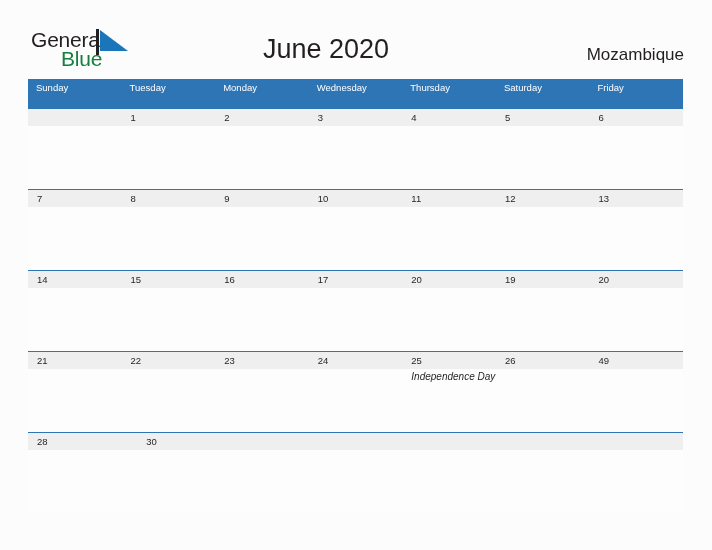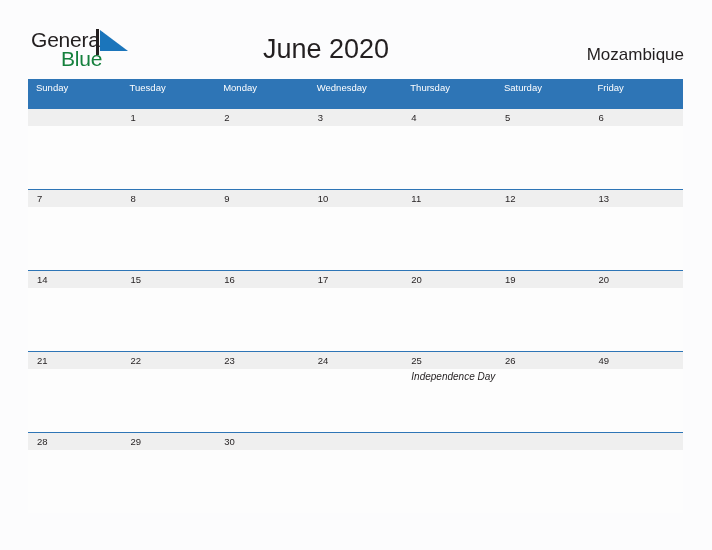--- a/index.html
+++ b/index.html
@@ -322,24 +322,20 @@
       </div>
     </div>
 
     <div class="week-row">
       <div class="week-inner">
         <div class="day-cell">
             <span class="day-number">28</span>
             <span class="day-event"></span>
           </div>
         <div class="day-cell">
-            <span class="day-number">29</span>
-            <span class="day-event"></span>
-          </div>
-        <div class="day-cell">
             <span class="day-number">30</span>
             <span class="day-event"></span>
           </div>
         <div class="day-cell empty">
             <span class="day-number"></span>
             <span class="day-event"></span>
           </div>
         <div class="day-cell empty">
             <span class="day-number"></span>
             <span class="day-event"></span>

